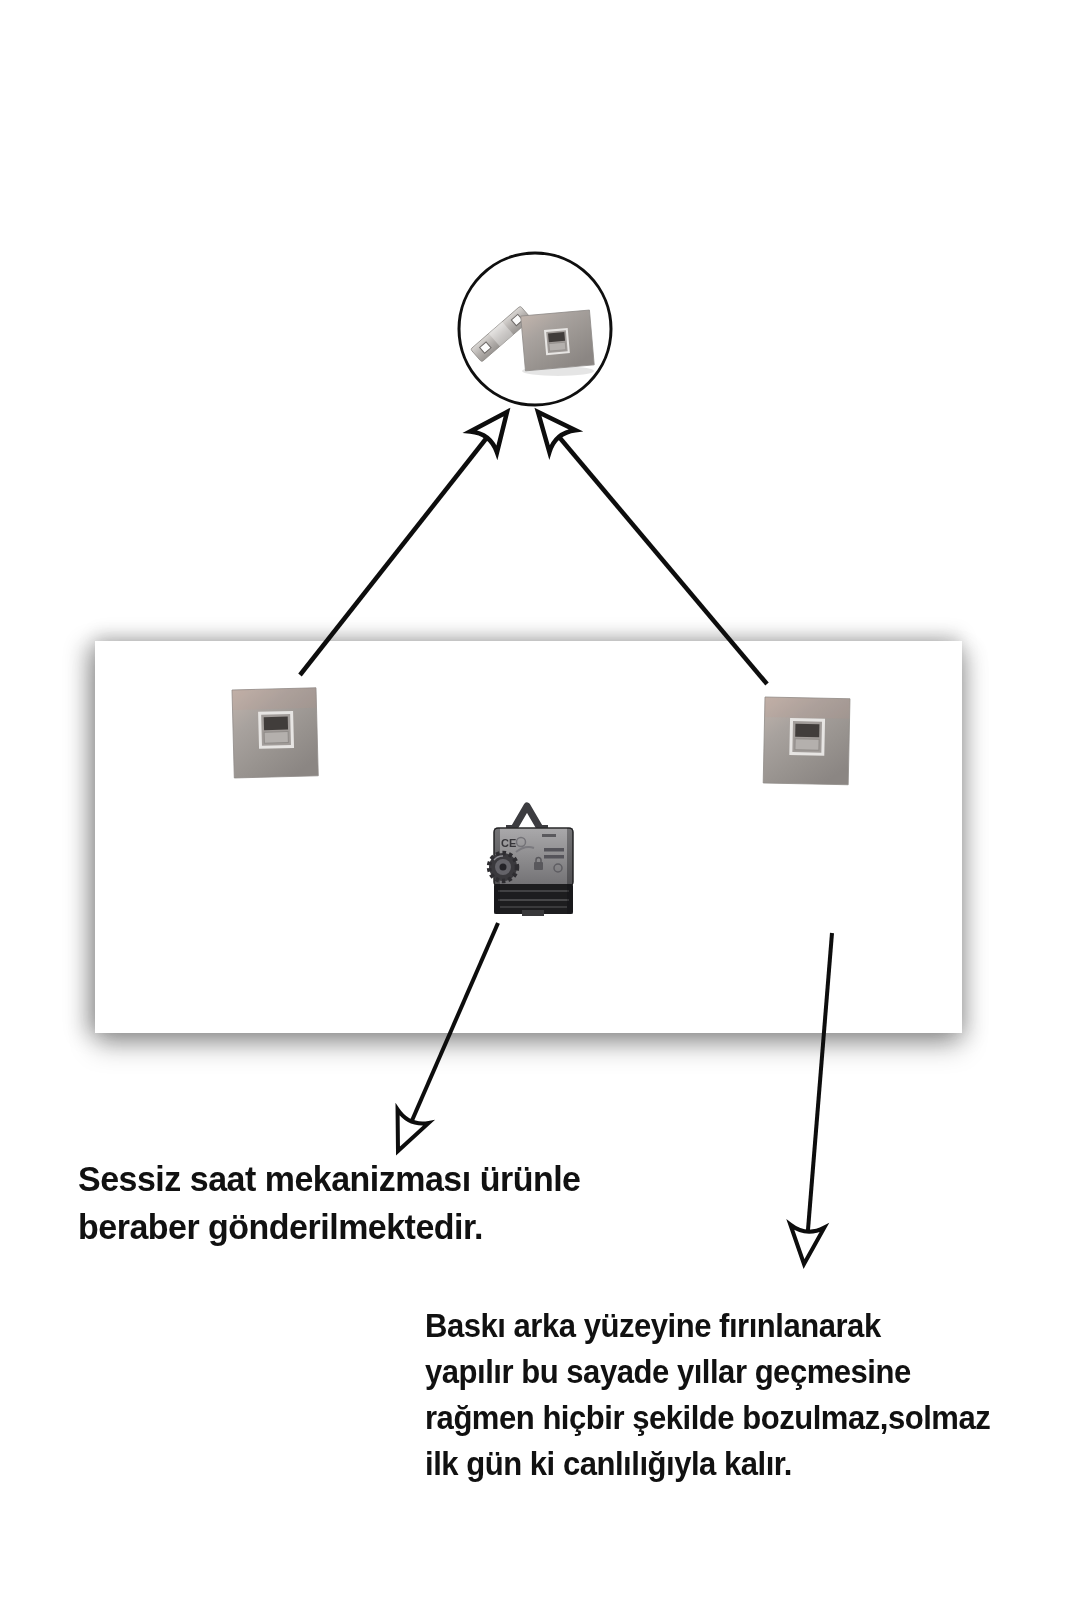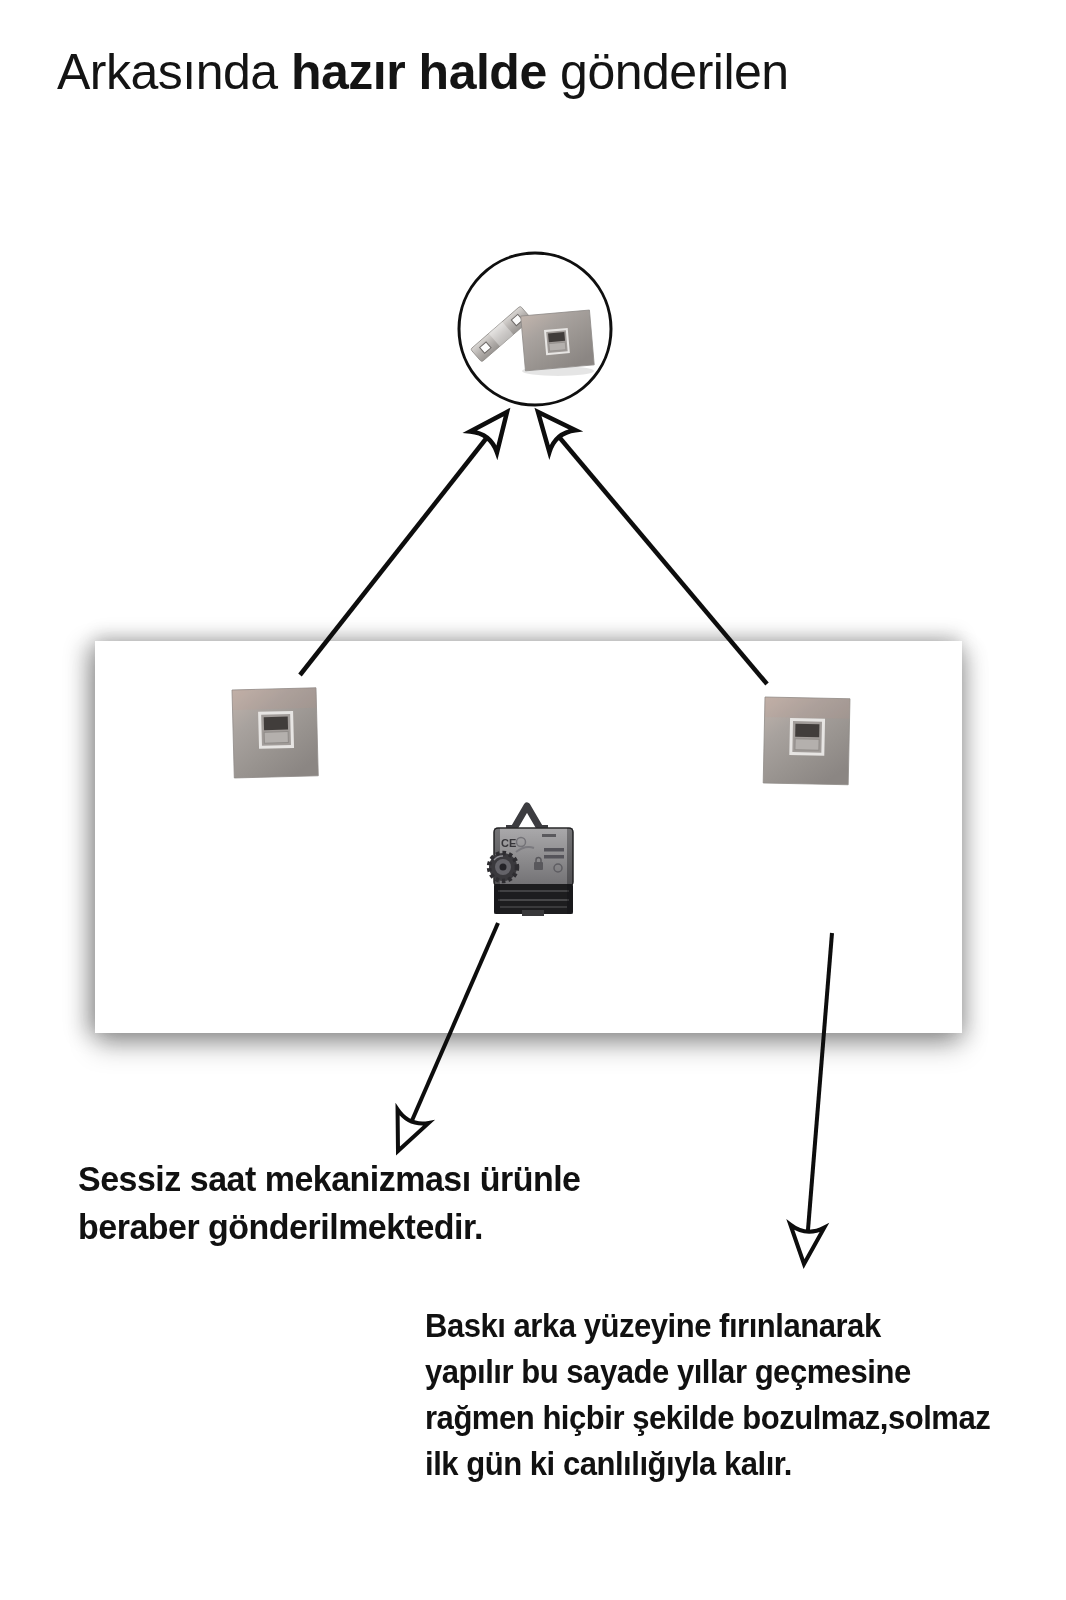--- a/index.html
+++ b/index.html
@@ -29,21 +29,20 @@
       10px 6px 18px rgba(0,0,0,0.10),
       0 14px 24px rgba(0,0,0,0.26),
       0 -8px 16px rgba(0,0,0,0.13);
   }
   svg.overlay{position:absolute;left:0;top:0;pointer-events:none;}
 </style>
 </head>
 <body>
 
 <div class="abs title">
-  <div><span>Arkasında </span><b>hazır halde</b><span> gönderilen</span></div>
 </div>
 
 <div class="abs panel"></div>
 
 <svg class="overlay" width="1066" height="1600" viewBox="0 0 1066 1600">
   <defs>
     <linearGradient id="metal" x1="0" y1="0" x2="0.7" y2="1">
       <stop offset="0" stop-color="#c2b5ad"></stop>
       <stop offset="0.35" stop-color="#a8a29e"></stop>
       <stop offset="0.7" stop-color="#98938f"></stop>

